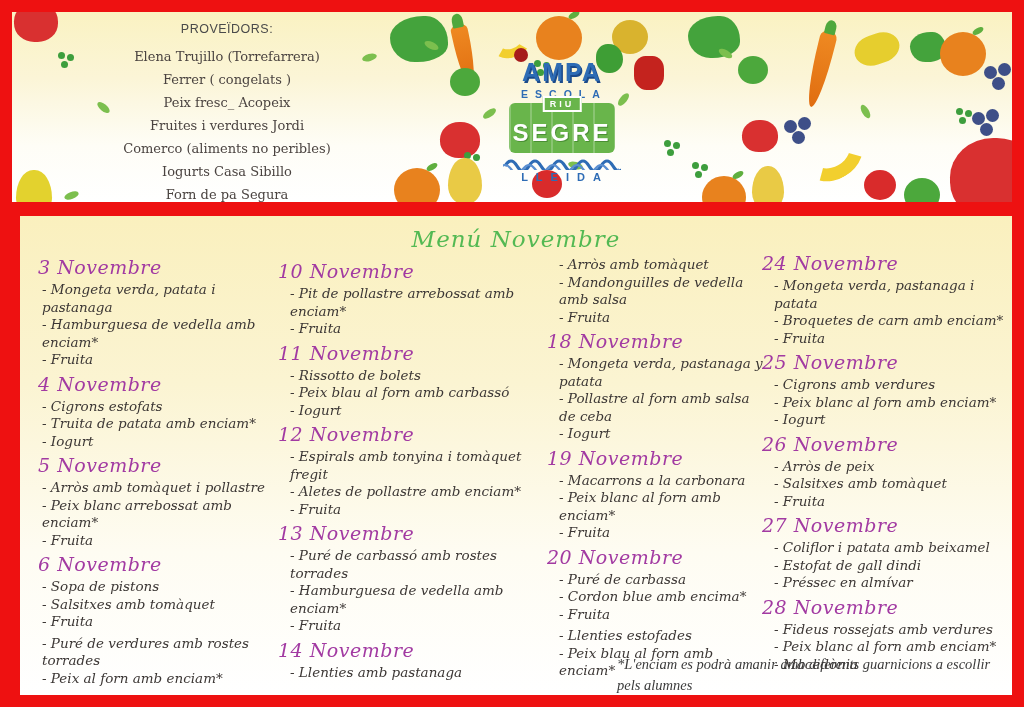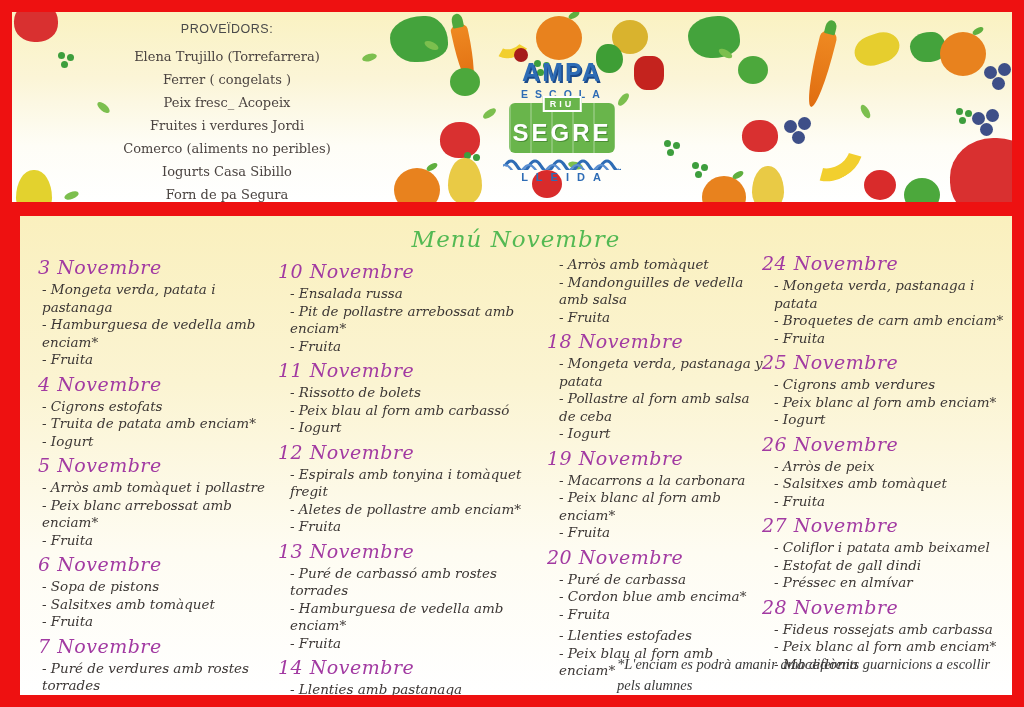--- a/index.html
+++ b/index.html
@@ -180,29 +180,27 @@
           <div class="day-item">Peix blanc arrebossat amb enciam*</div>
           <div class="day-item">Fruita</div>
         </div>
         <div class="day-block">
           <div class="day-date">6 Novembre</div>
           <div class="day-item">Sopa de pistons</div>
           <div class="day-item">Salsitxes amb tomàquet</div>
           <div class="day-item">Fruita</div>
         </div>
         <div class="day-block">
-          <div class="day-date">7 Novembre</div>
           <div class="day-item">Puré de verdures amb rostes torrades</div>
           <div class="day-item">Peix al forn amb enciam*</div>
         </div>
       </div>
       <div class="menu-column">
         <div class="day-block">
           <div class="day-date">10 Novembre</div>
-          <div class="day-item">Ensalada russa</div>
           <div class="day-item">Pit de pollastre arrebossat amb enciam*</div>
           <div class="day-item">Fruita</div>
         </div>
         <div class="day-block">
           <div class="day-date">11 Novembre</div>
           <div class="day-item">Rissotto de bolets</div>
           <div class="day-item">Peix blau al forn amb carbassó</div>
           <div class="day-item">Iogurt</div>
         </div>
         <div class="day-block">
@@ -271,21 +269,21 @@
           <div class="day-item">Fruita</div>
         </div>
         <div class="day-block">
           <div class="day-date">27 Novembre</div>
           <div class="day-item">Coliflor i patata amb beixamel</div>
           <div class="day-item">Estofat de gall dindi</div>
           <div class="day-item">Préssec en almívar</div>
         </div>
         <div class="day-block">
           <div class="day-date">28 Novembre</div>
-          <div class="day-item">Fideus rossejats amb carbassa</div>
+          <div class="day-item">Fideus rossejats amb verdures</div>
           <div class="day-item">Peix blanc al forn amb enciam*</div>
           <div class="day-item">Macedònia</div>
         </div>
       </div>
     </div>
   <div class="footnote">
     <div class="footnote-l1">*L'enciam es podrà amanir amb diferents guarnicions a escollir pels alumnes</div>
 
   </div>
 </div>

